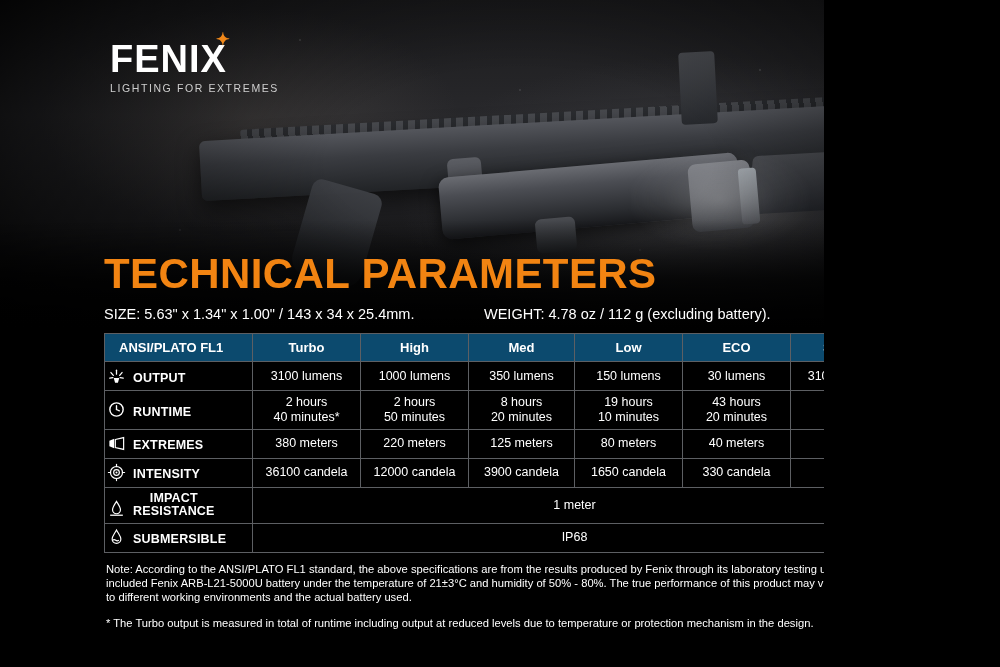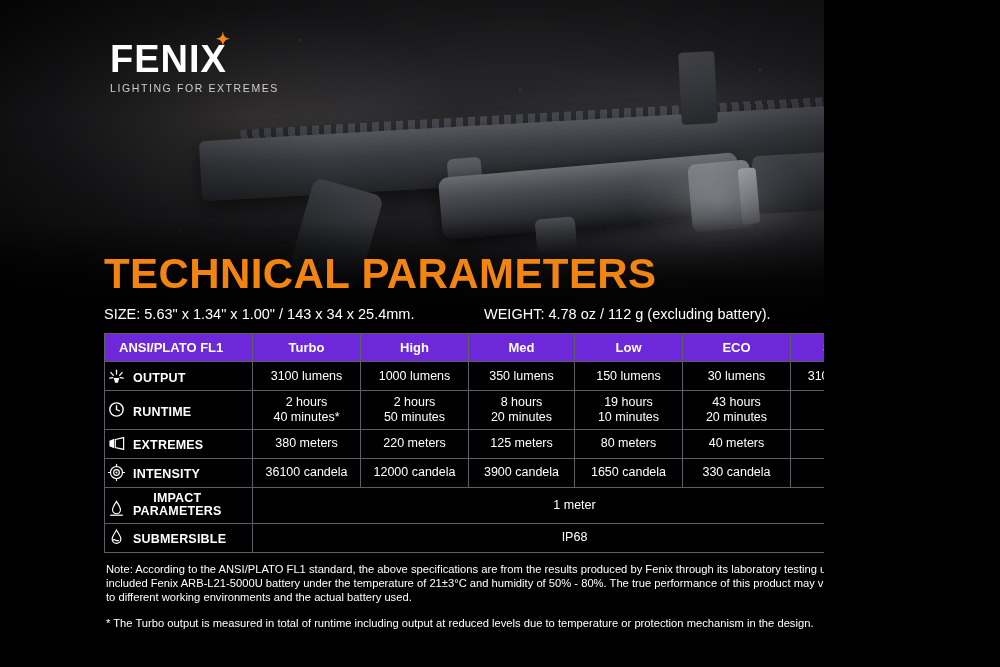--- a/index.html
+++ b/index.html
@@ -183,21 +183,21 @@
     color: #ffffff;
   }
   table.spec th, table.spec td {
     border: 1px solid #5d5f63;
     text-align: center;
     vertical-align: middle;
     padding: 4px 2px;
     line-height: 1.18;
   }
   thead th {
-    background: #6d28d9;
+    background: #0c4a6e;
     color: #ffffff;
     font-weight: bold;
     font-size: 13px;
     height: 28px;
     border-color: #f28412;
   }
   thead th.first { text-align: left; padding-left: 14px; }
   tbody td { height: 29px; background: transparent; }
   td.rowlabel {
     text-align: left;
@@ -380,21 +380,21 @@
           <td>/</td>
         </tr>
 
         <tr class="two-line-row">
           <td class="rowlabel">
             <span class="labelcell">
               <svg class="icon" viewBox="0 0 24 24">
                 <path d="M12 3 C9 8 7 10.5 7 13.6 A5 5 0 0 0 17 13.6 C17 10.5 15 8 12 3 Z" fill="none" stroke="#ffffff" stroke-width="1.5"></path>
                 <line x1="4" y1="20.5" x2="20" y2="20.5" stroke="#ffffff" stroke-width="1.6"></line>
               </svg>
-              <span class="labeltext two-line"><span>IMPACT</span><br><span>PARAMETERS</span></span>
+              <span class="labeltext two-line"><span>IMPACT</span><br><span>RESISTANCE</span></span>
             </span>
           </td>
           <td colspan="6">1 meter</td>
         </tr>
 
         <tr>
           <td class="rowlabel">
             <span class="labelcell">
               <svg class="icon" viewBox="0 0 24 24">
                 <path d="M12 2.5 C9 8 6.5 10.8 6.5 14 A5.5 5.5 0 0 0 17.5 14 C17.5 10.8 15 8 12 2.5 Z" fill="none" stroke="#ffffff" stroke-width="1.5"></path>

